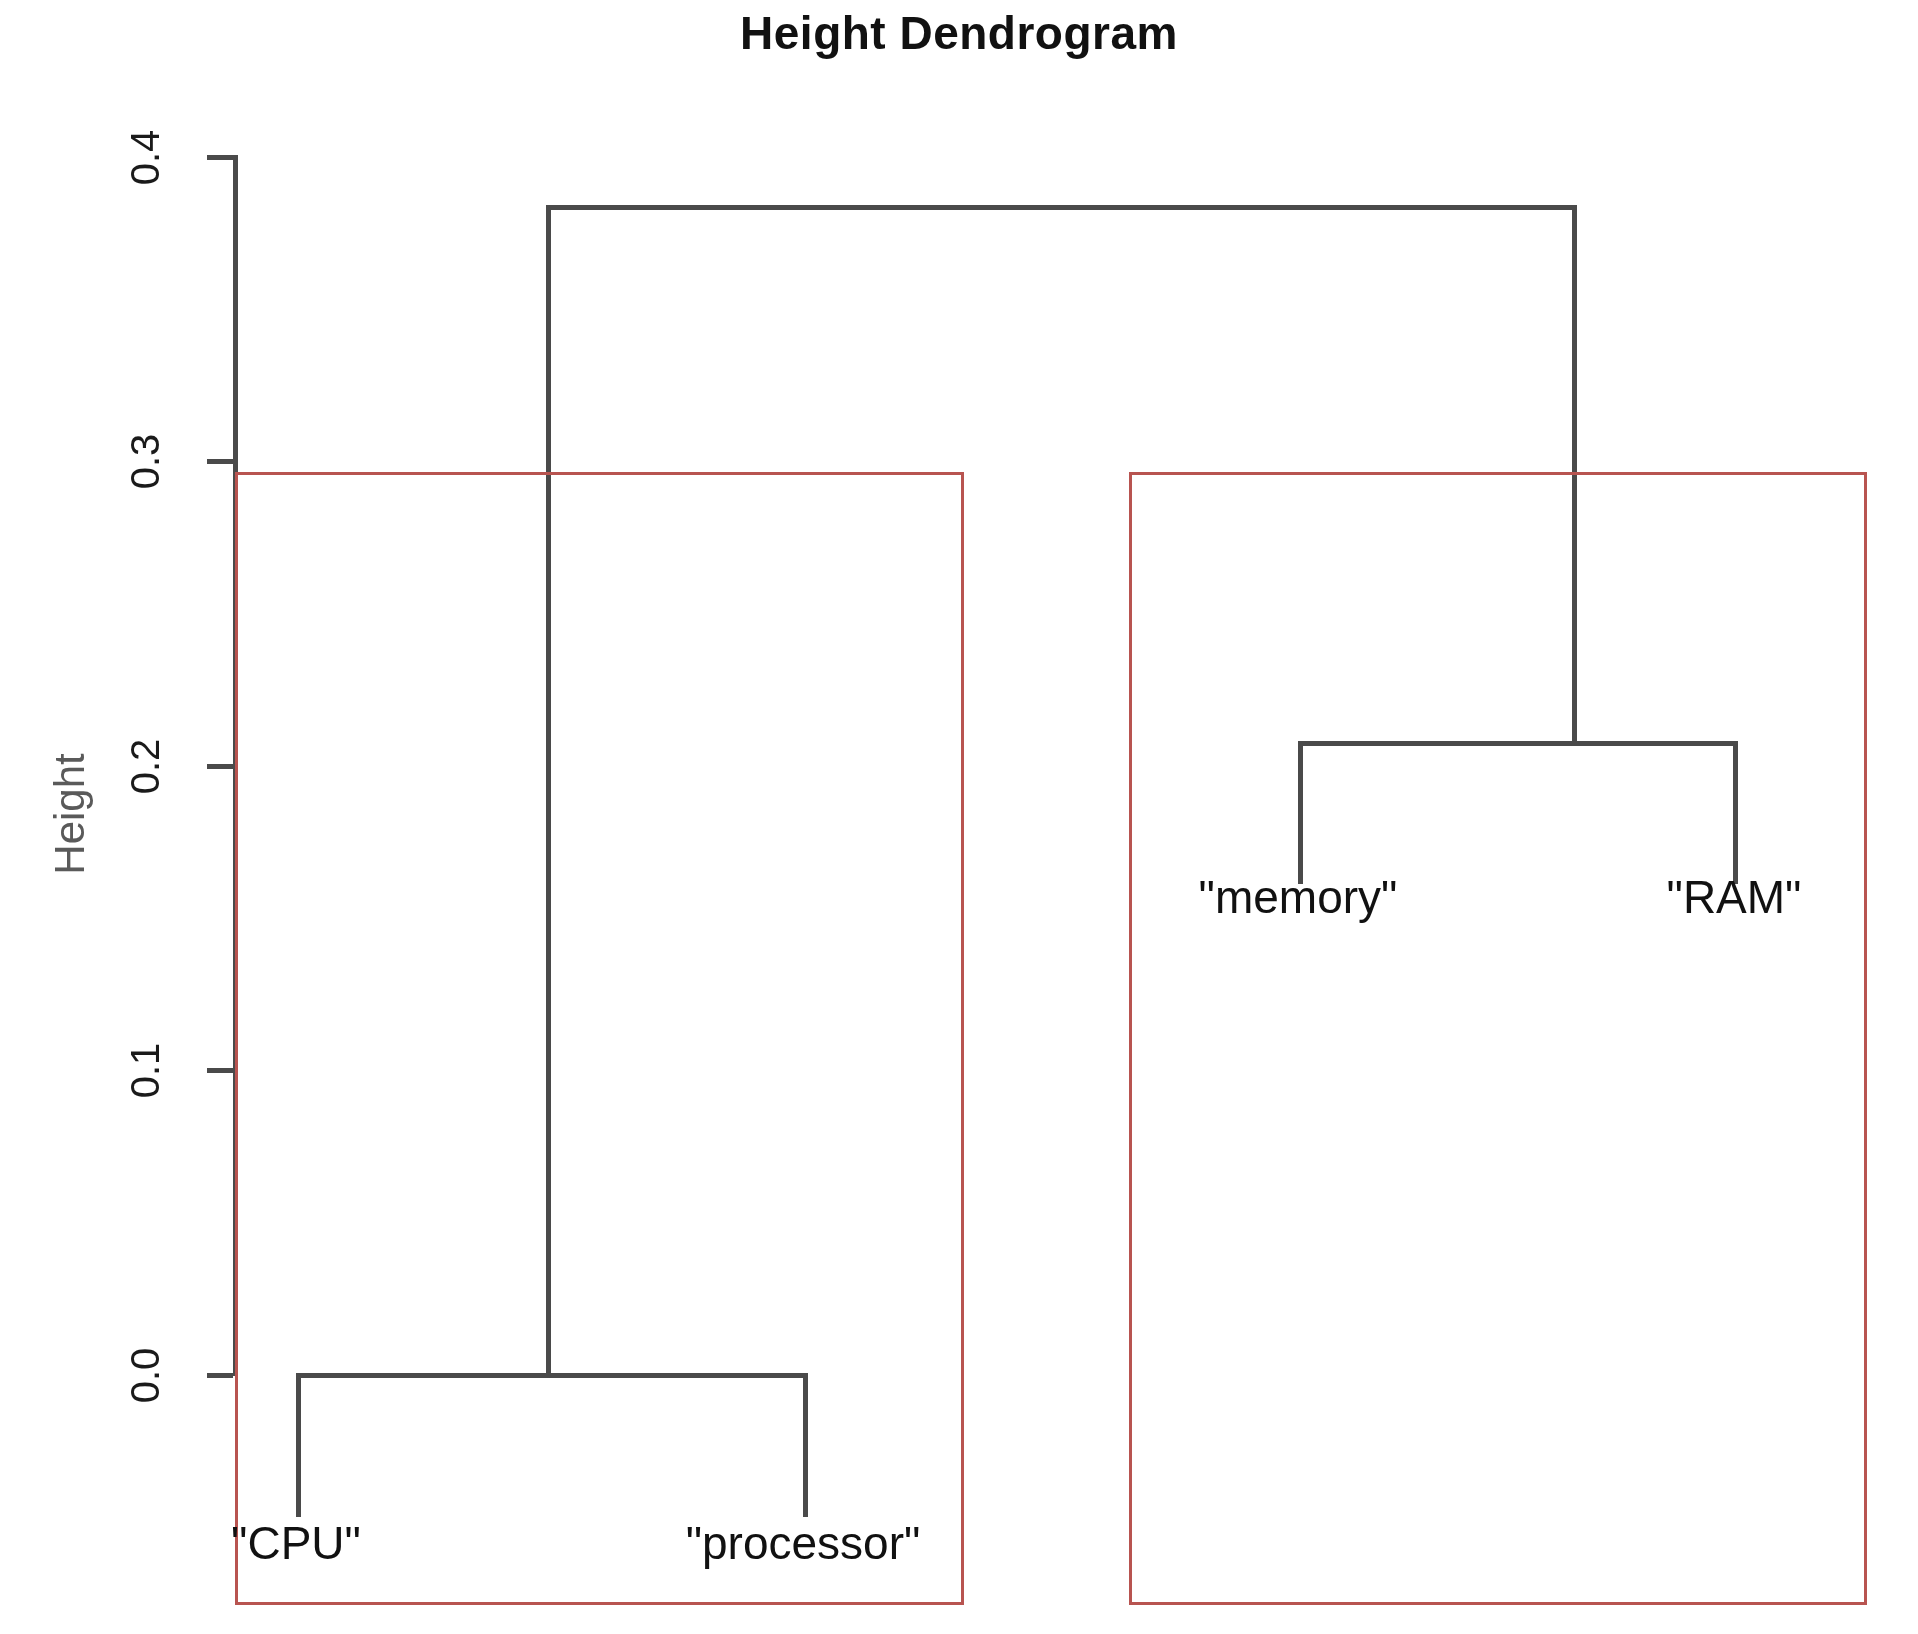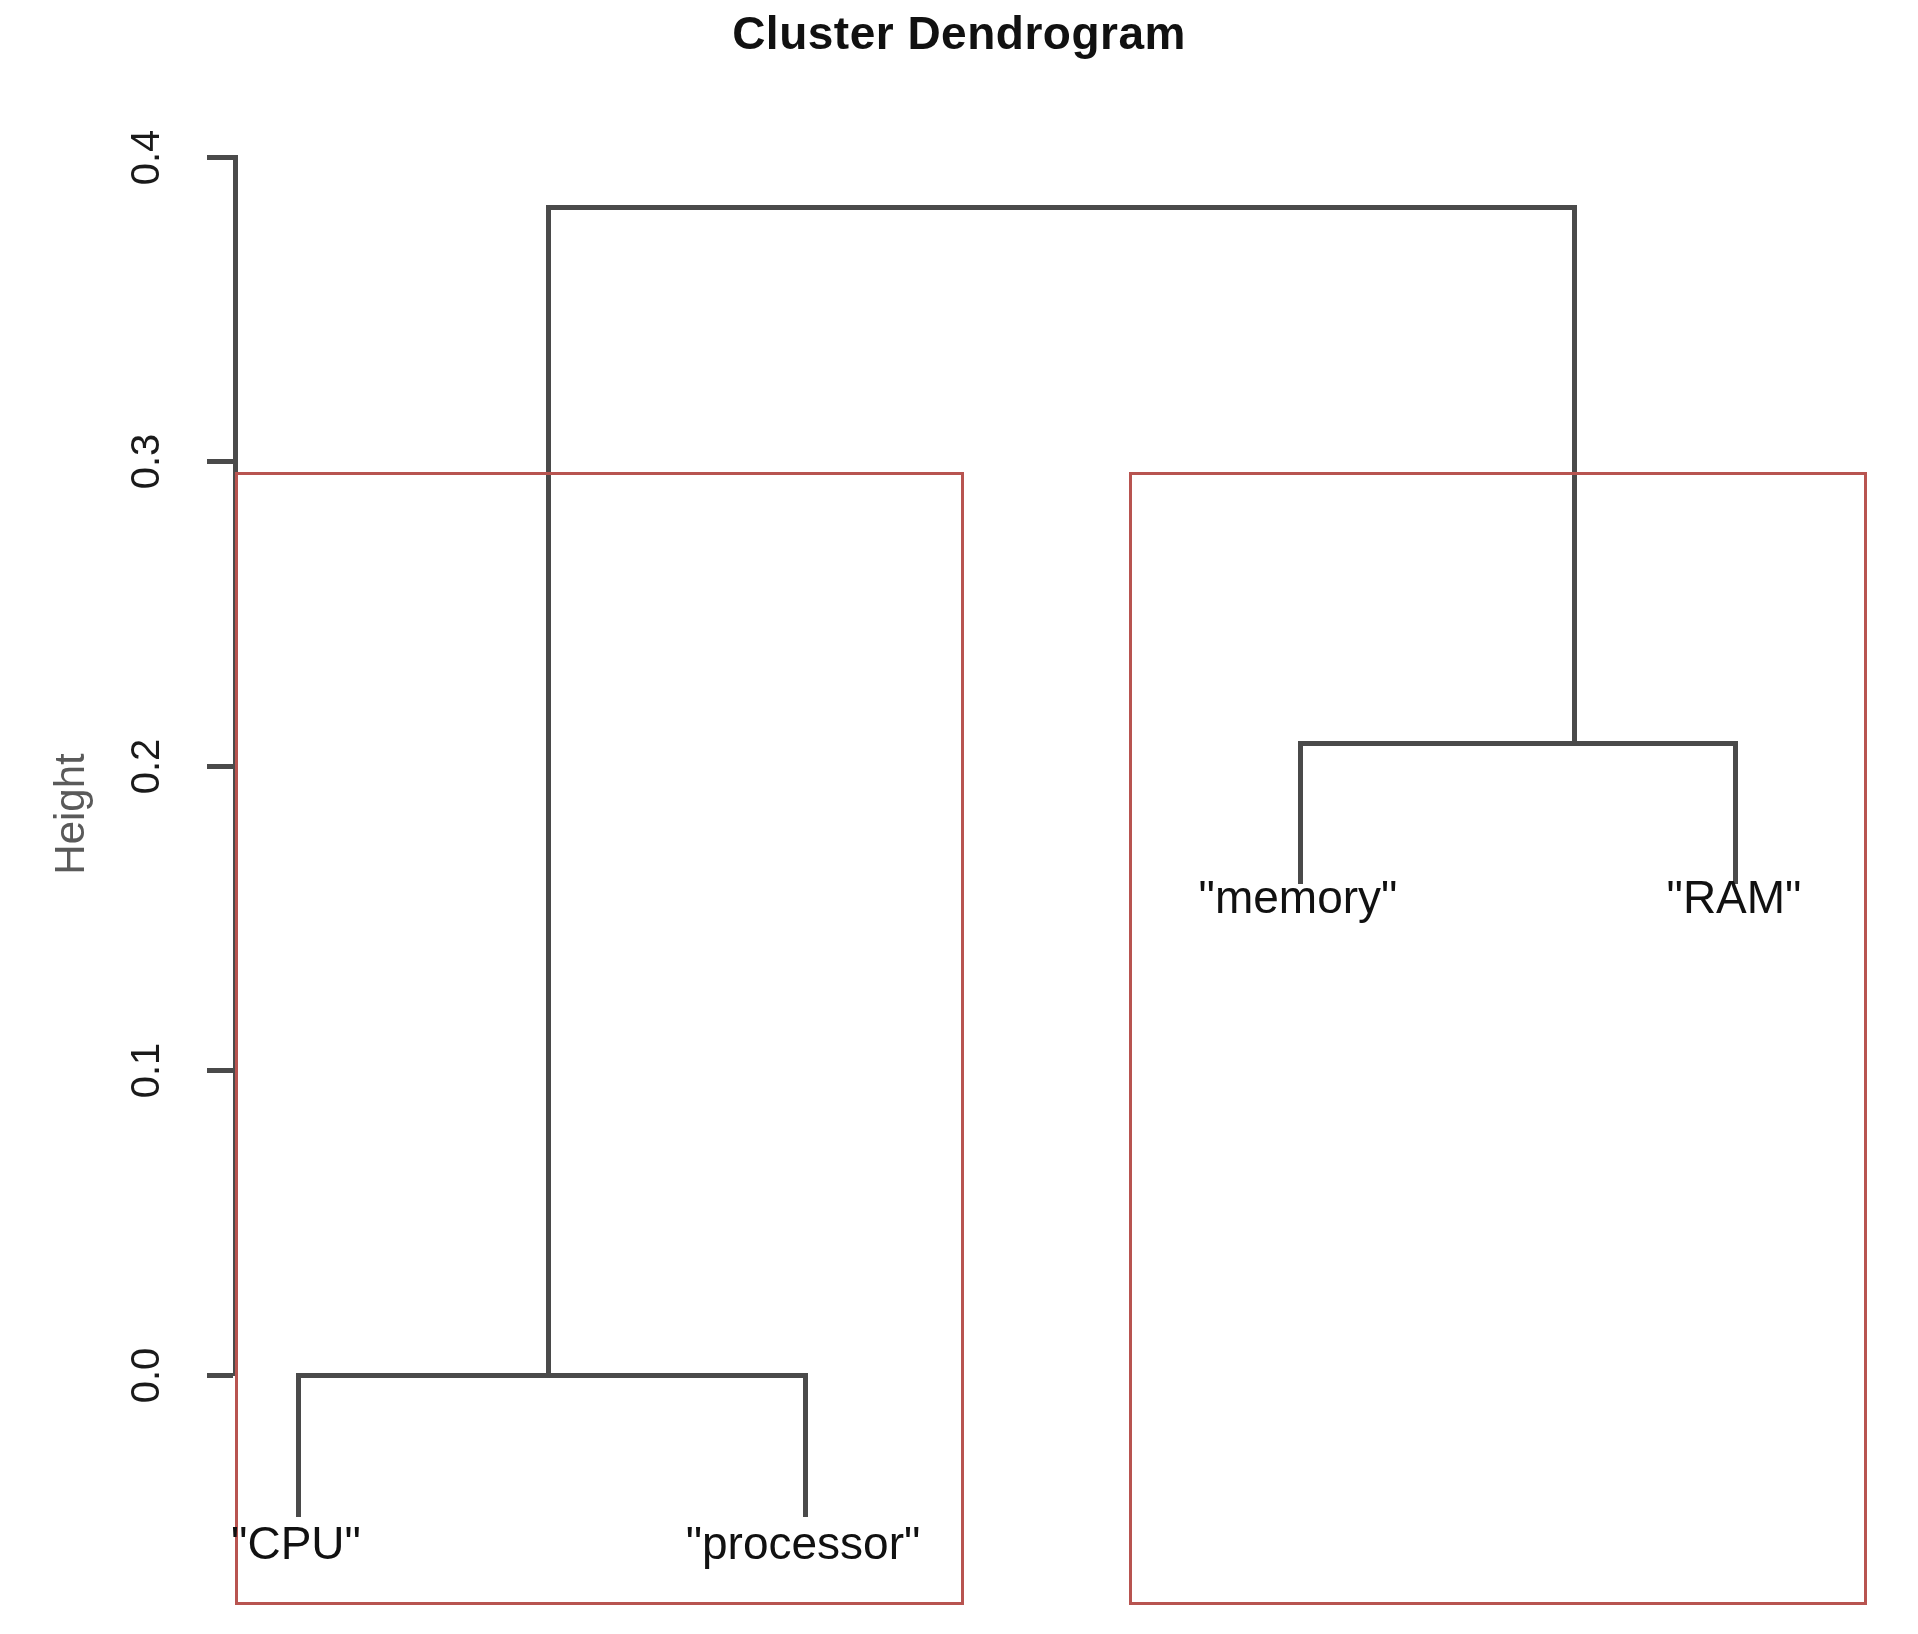--- a/index.html
+++ b/index.html
@@ -93,21 +93,21 @@
     color: #111111;
     white-space: nowrap;
     text-align: center;
   }
 </style>
 </head>
 <body>
 
 <div id="stage">
 
-  <div id="chart-title">Cluster Dendrogram</div>
+  <div id="chart-title">Height Dendrogram</div>
 
   <div id="y-axis-label">Height</div>
 
   <div class="axis-line" style="left:233px; top:155px; width:5px; height:1221px;"></div>
 
   <div class="axis-tick" style="left:207px; top:155px;"></div>
   <div class="axis-tick" style="left:207px; top:459px;"></div>
   <div class="axis-tick" style="left:207px; top:764px;"></div>
   <div class="axis-tick" style="left:207px; top:1068px;"></div>
   <div class="axis-tick" style="left:207px; top:1373px;"></div>

